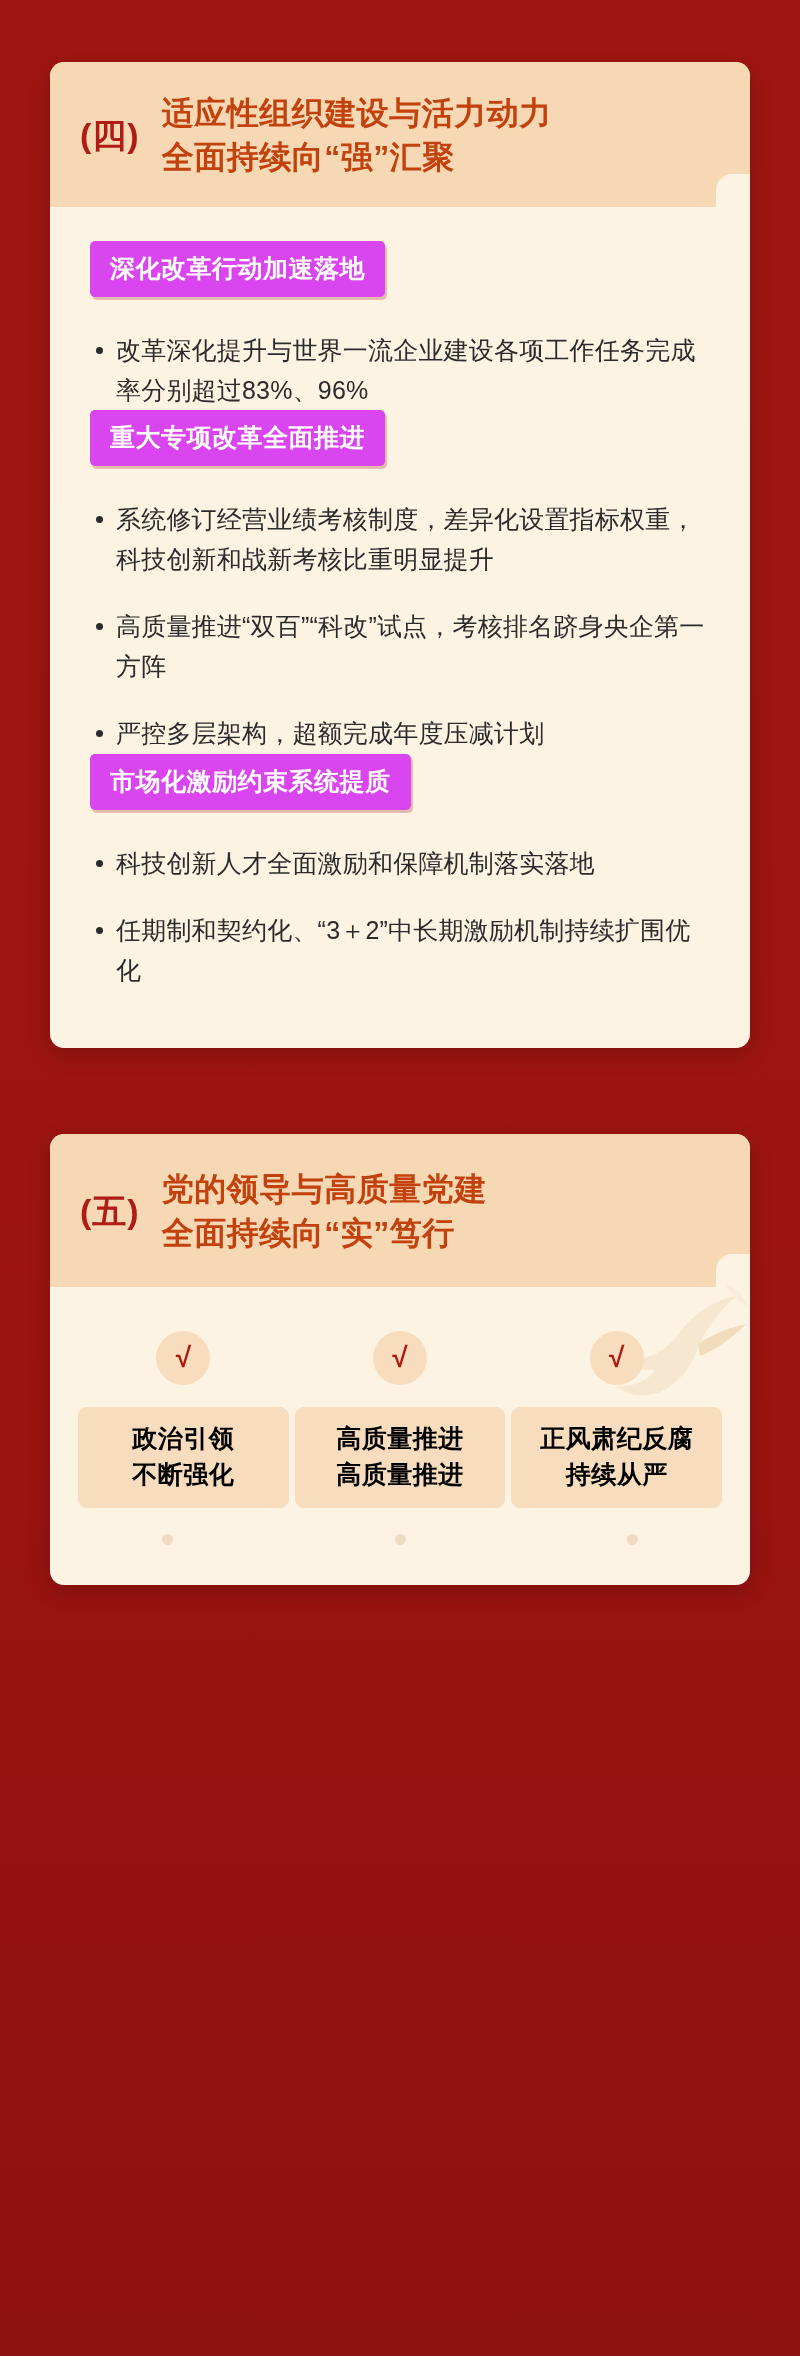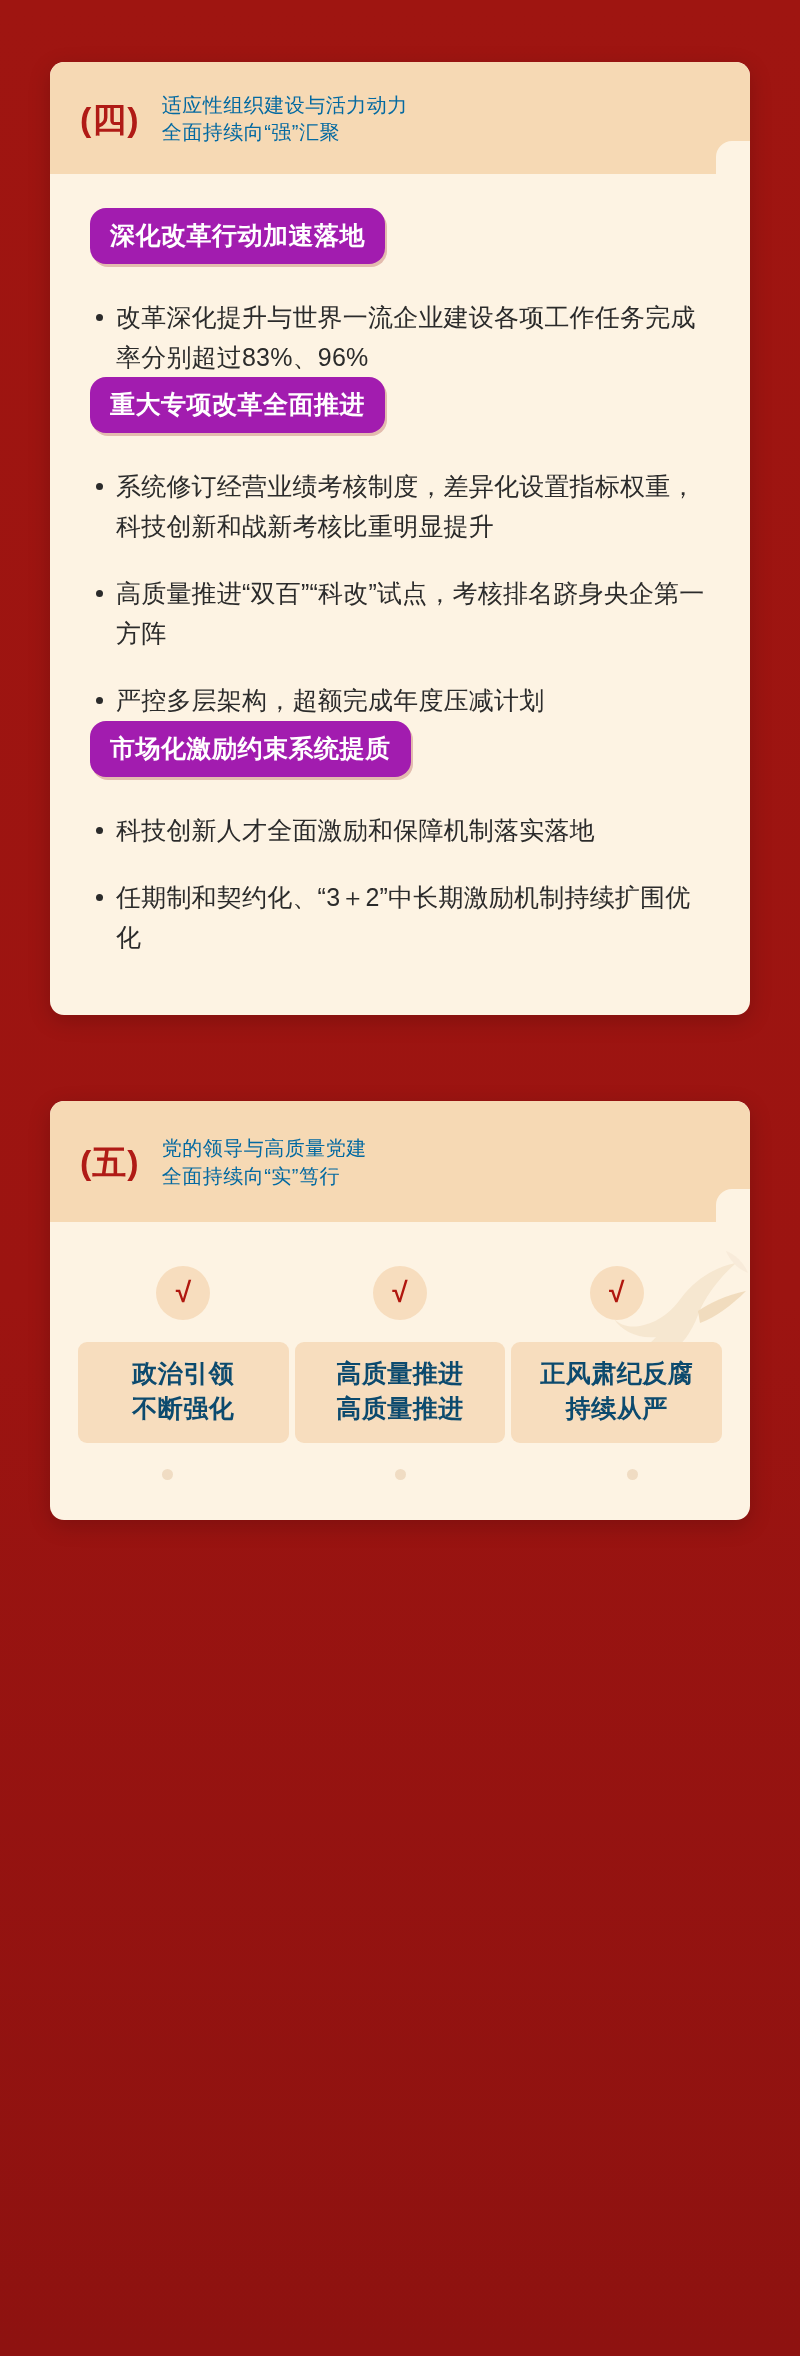--- a/index.html
+++ b/index.html
@@ -51,23 +51,23 @@
     color: #b01b16;
     font-size: 34px;
     font-weight: 700;
     letter-spacing: 1px;
     line-height: 1.2;
     white-space: nowrap;
     margin-right: 22px;
     flex: 0 0 auto;
   }
   .card-header .title {
-    color: #0369a1;
-    font-size: 20px;
-    font-weight: 400;
+    color: #c2410c;
+    font-size: 32px;
+    font-weight: 700;
     line-height: 1.36;
     letter-spacing: 0.5px;
   }
   .card-header .title .tline { display: block; }
 
   
   .header-notch {
     position: absolute;
     right: 0;
     bottom: -1px;
@@ -78,27 +78,27 @@
   }
 
   
   .card-body {
     padding: 34px 40px 58px 40px;
   }
 
   
   .subhead {
     display: inline-block;
-    background: #a21caf;
+    background: #d946ef;
     color: #ffffff;
     font-size: 25px;
     font-weight: 700;
     letter-spacing: 0.5px;
     padding: 11px 20px 12px 20px;
-    border-radius: 16px;
+    border-radius: 5px;
     box-shadow: 2px 3px 0 rgba(150,20,16,0.25);
     margin: 26px 0 6px 0;
   }
   .subhead:first-child { margin-top: 0; }
 
   ul.points {
     list-style: none;
     margin: 8px 0 0 0;
     padding: 0;
   }
@@ -163,21 +163,21 @@
     justify-content: center;
     color: #b0170f;
     font-size: 28px;
     font-weight: 700;
     margin-bottom: 22px;
   }
   .check-label {
     width: 100%;
     background: #f7ddbe;
     border-radius: 9px;
-    color: #0c4a6e;
+    color: #000000;
     font-size: 25px;
     font-weight: 700;
     line-height: 1.42;
     text-align: center;
     padding: 14px 6px 16px 6px;
     letter-spacing: 0.5px;
   }
   .check-label .cl { display: block; }
 
   .dots {

